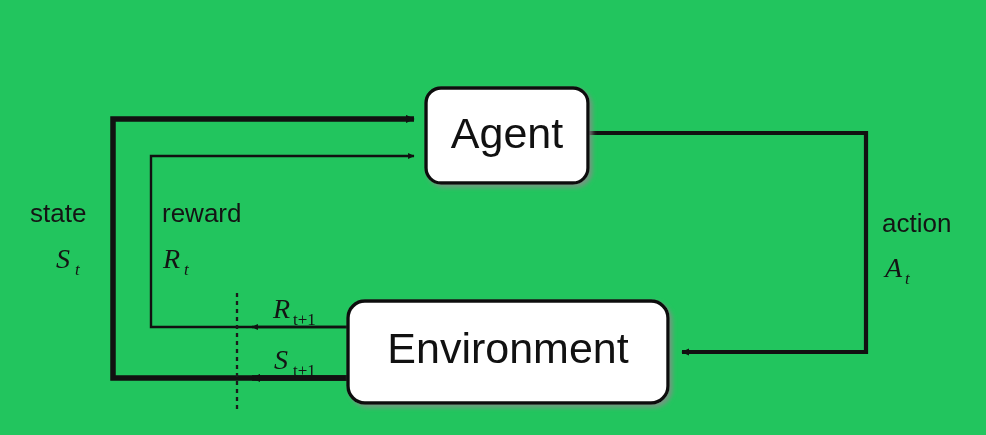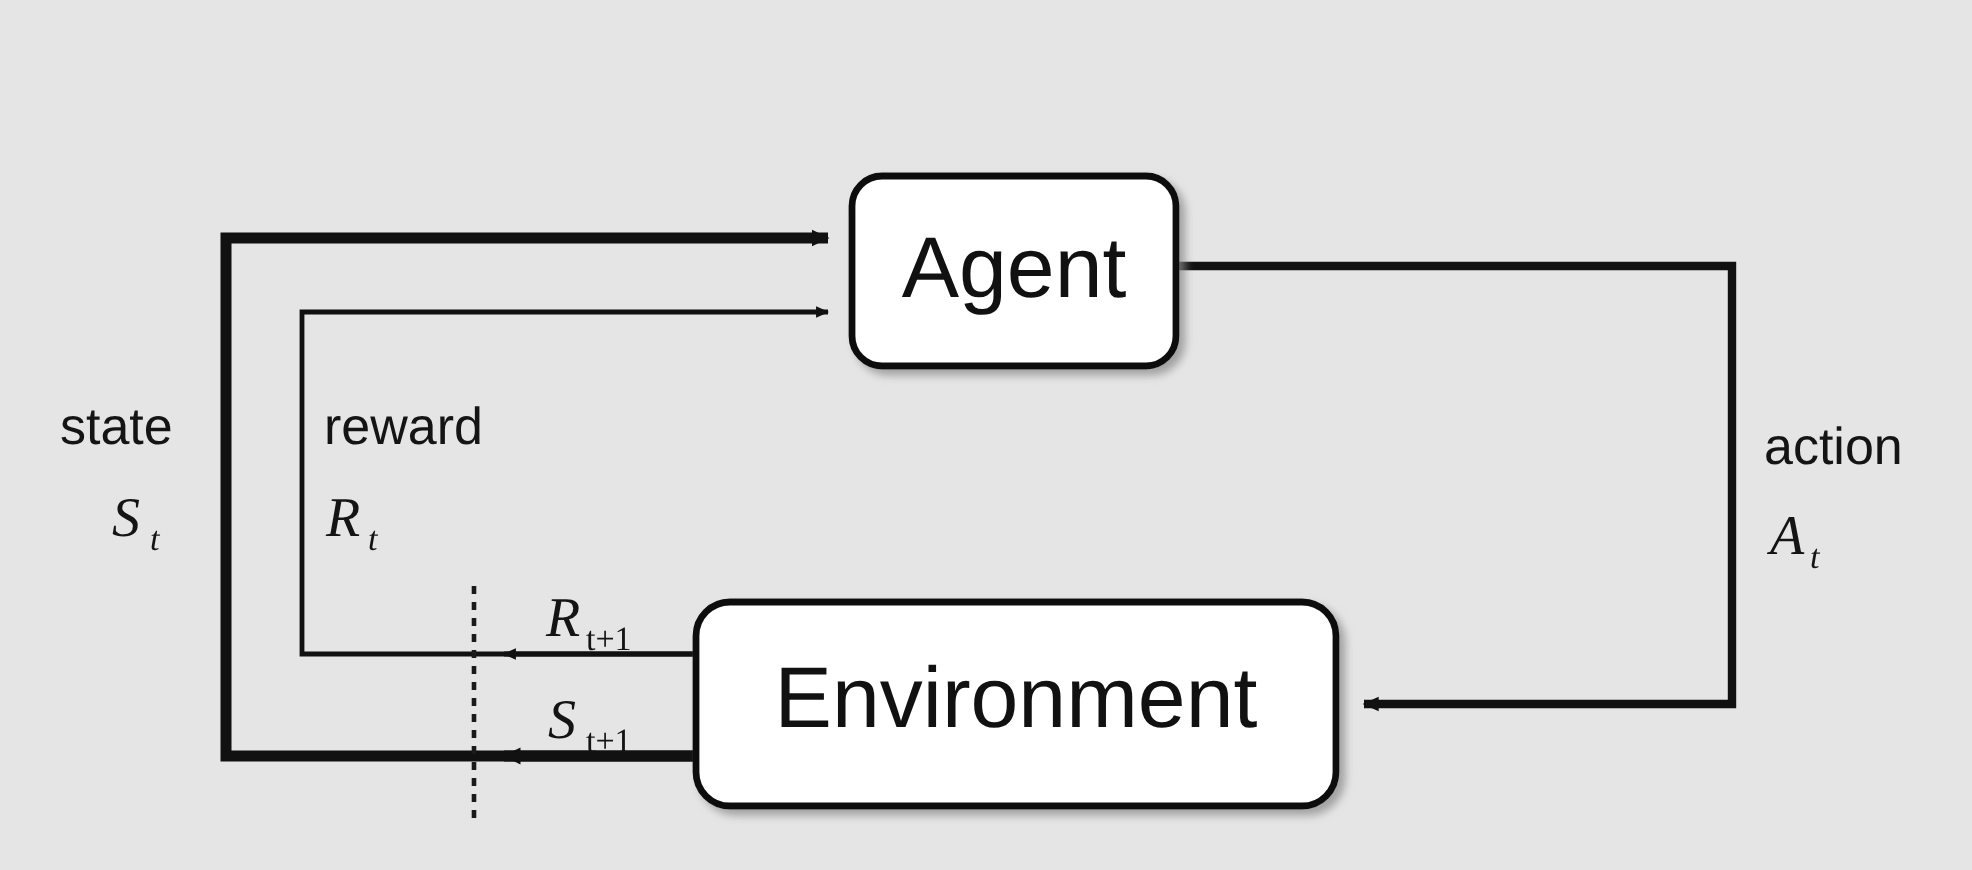--- a/index.html
+++ b/index.html
@@ -8,21 +8,21 @@
     padding: 0;
     background: #ffffff;
   }
   body {
     font-family: "Liberation Sans", sans-serif;
   }
   #canvas {
     position: relative;
     width: 986px;
     height: 435px;
-    background: #e5e5e5;
+    background: #22c55e;
     overflow: hidden;
   }
   #diagram-svg {
     position: absolute;
     left: 0;
     top: 0;
     width: 986px;
     height: 435px;
   }
   .box-label {

